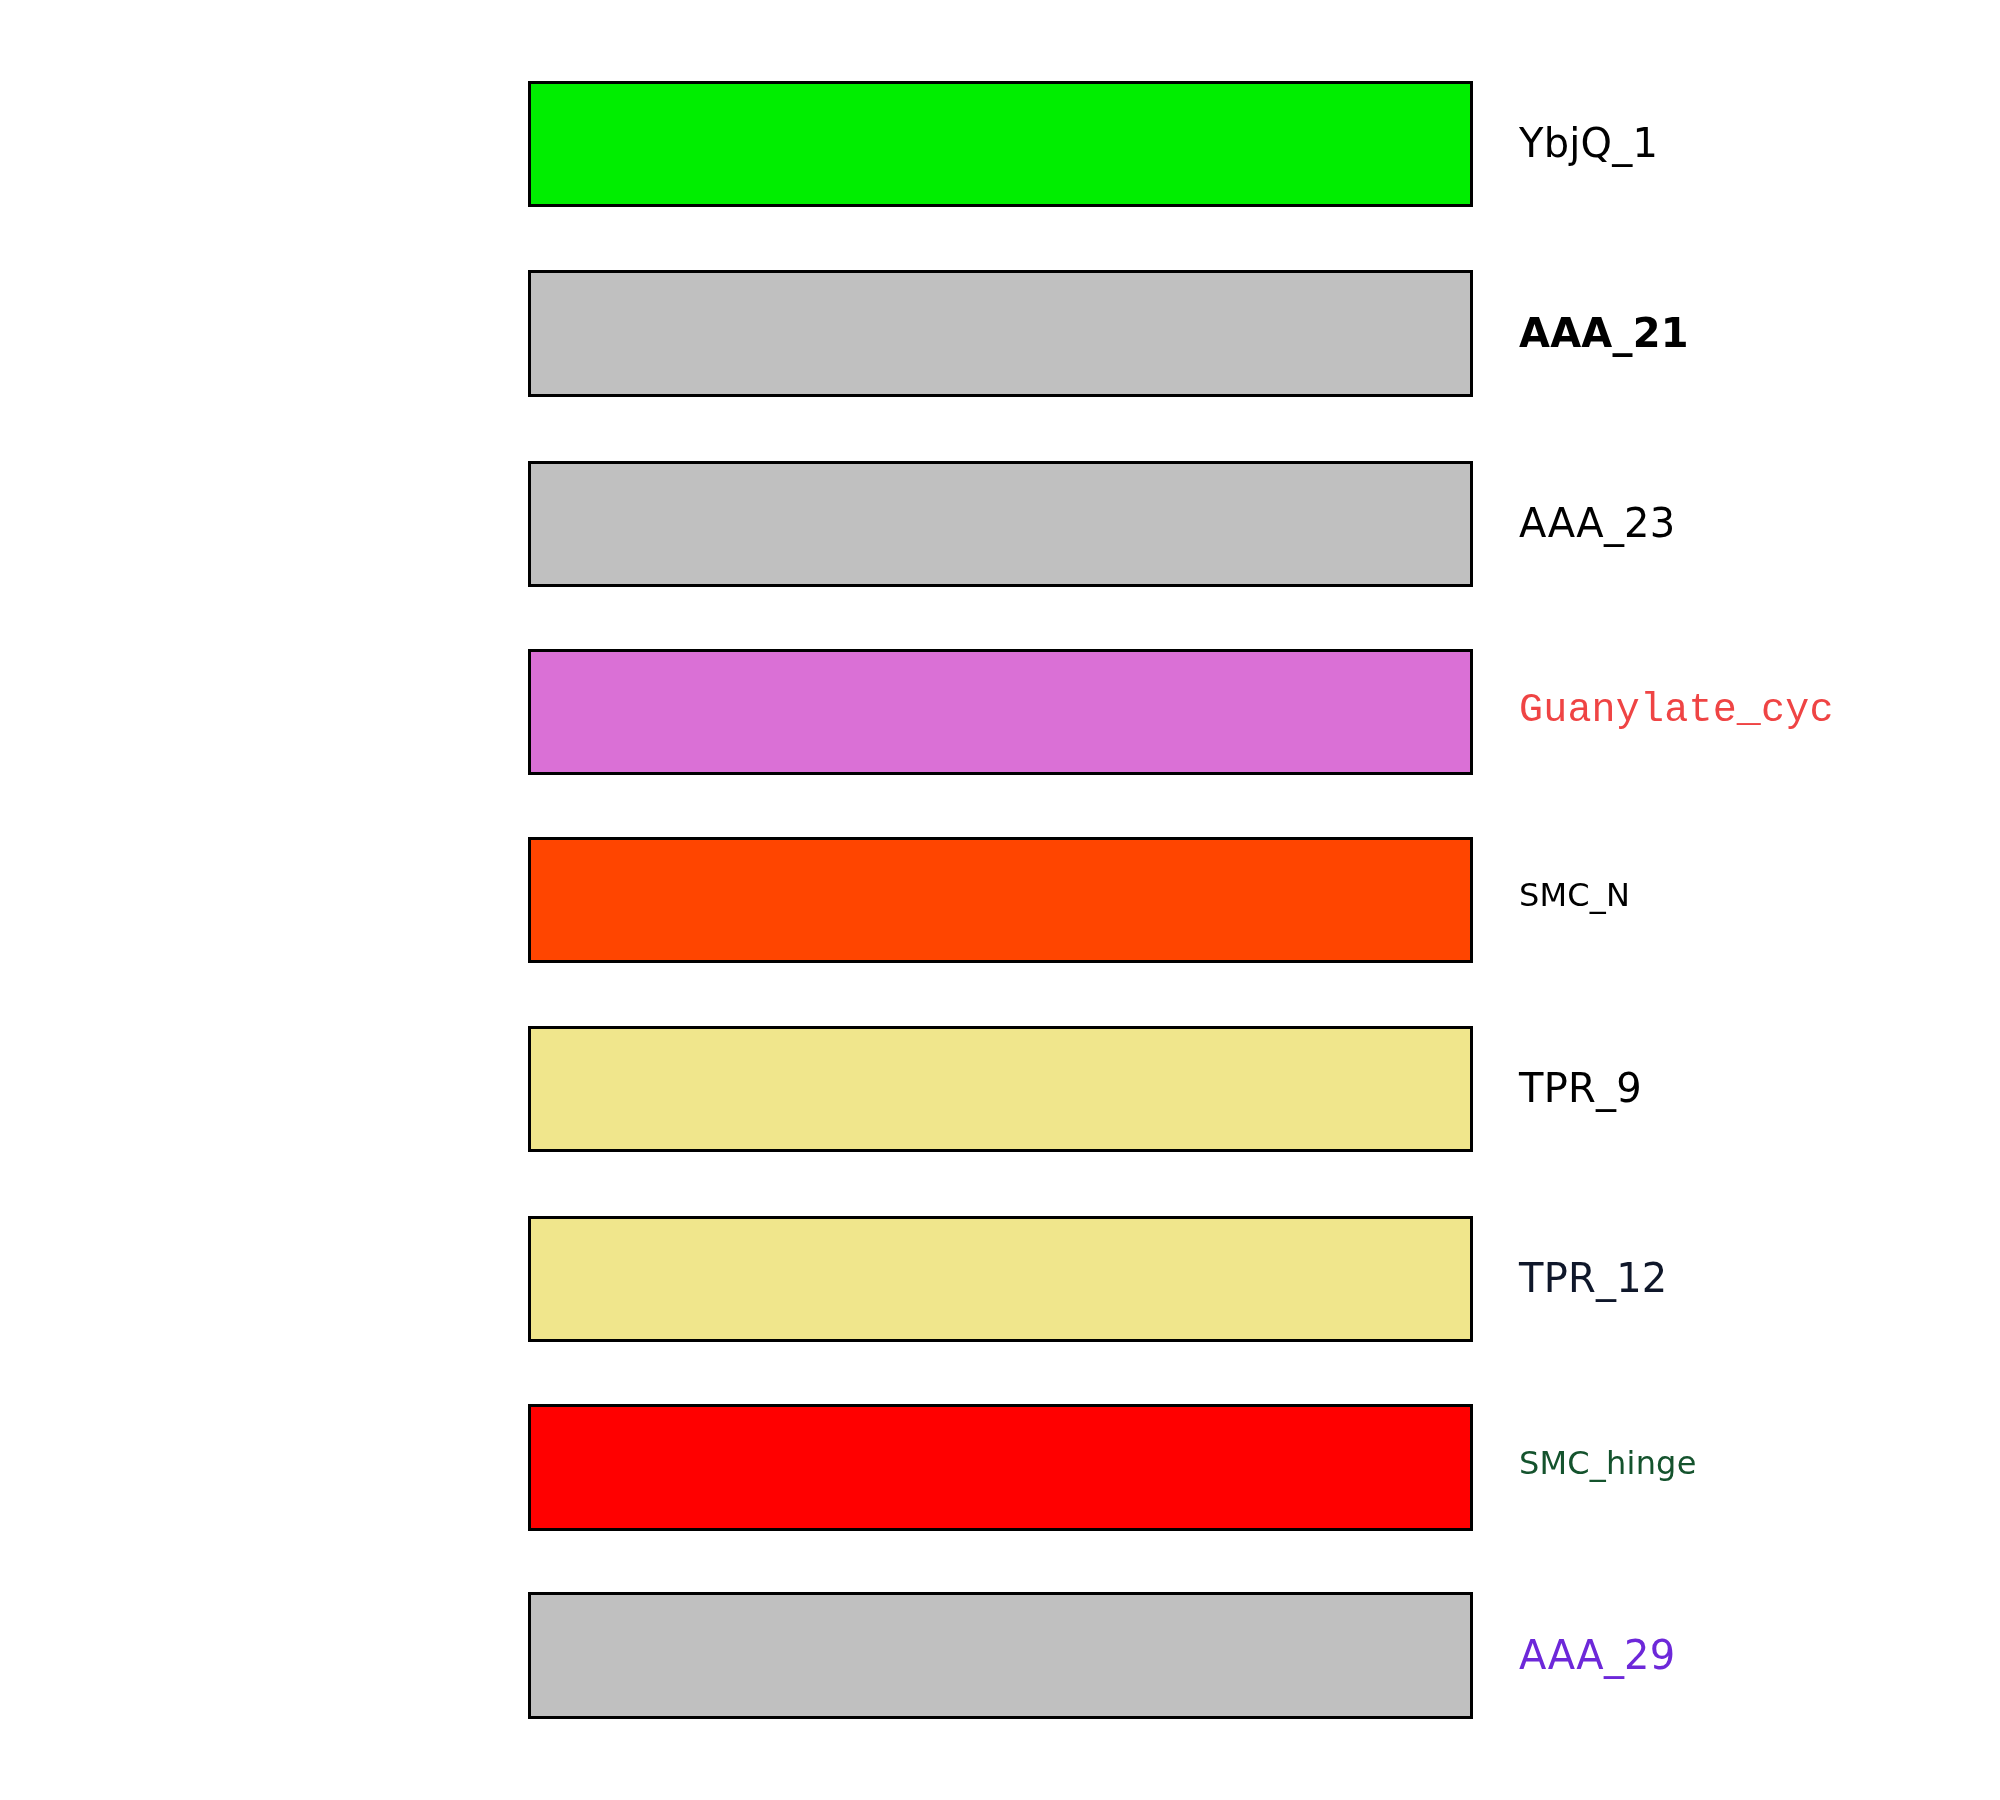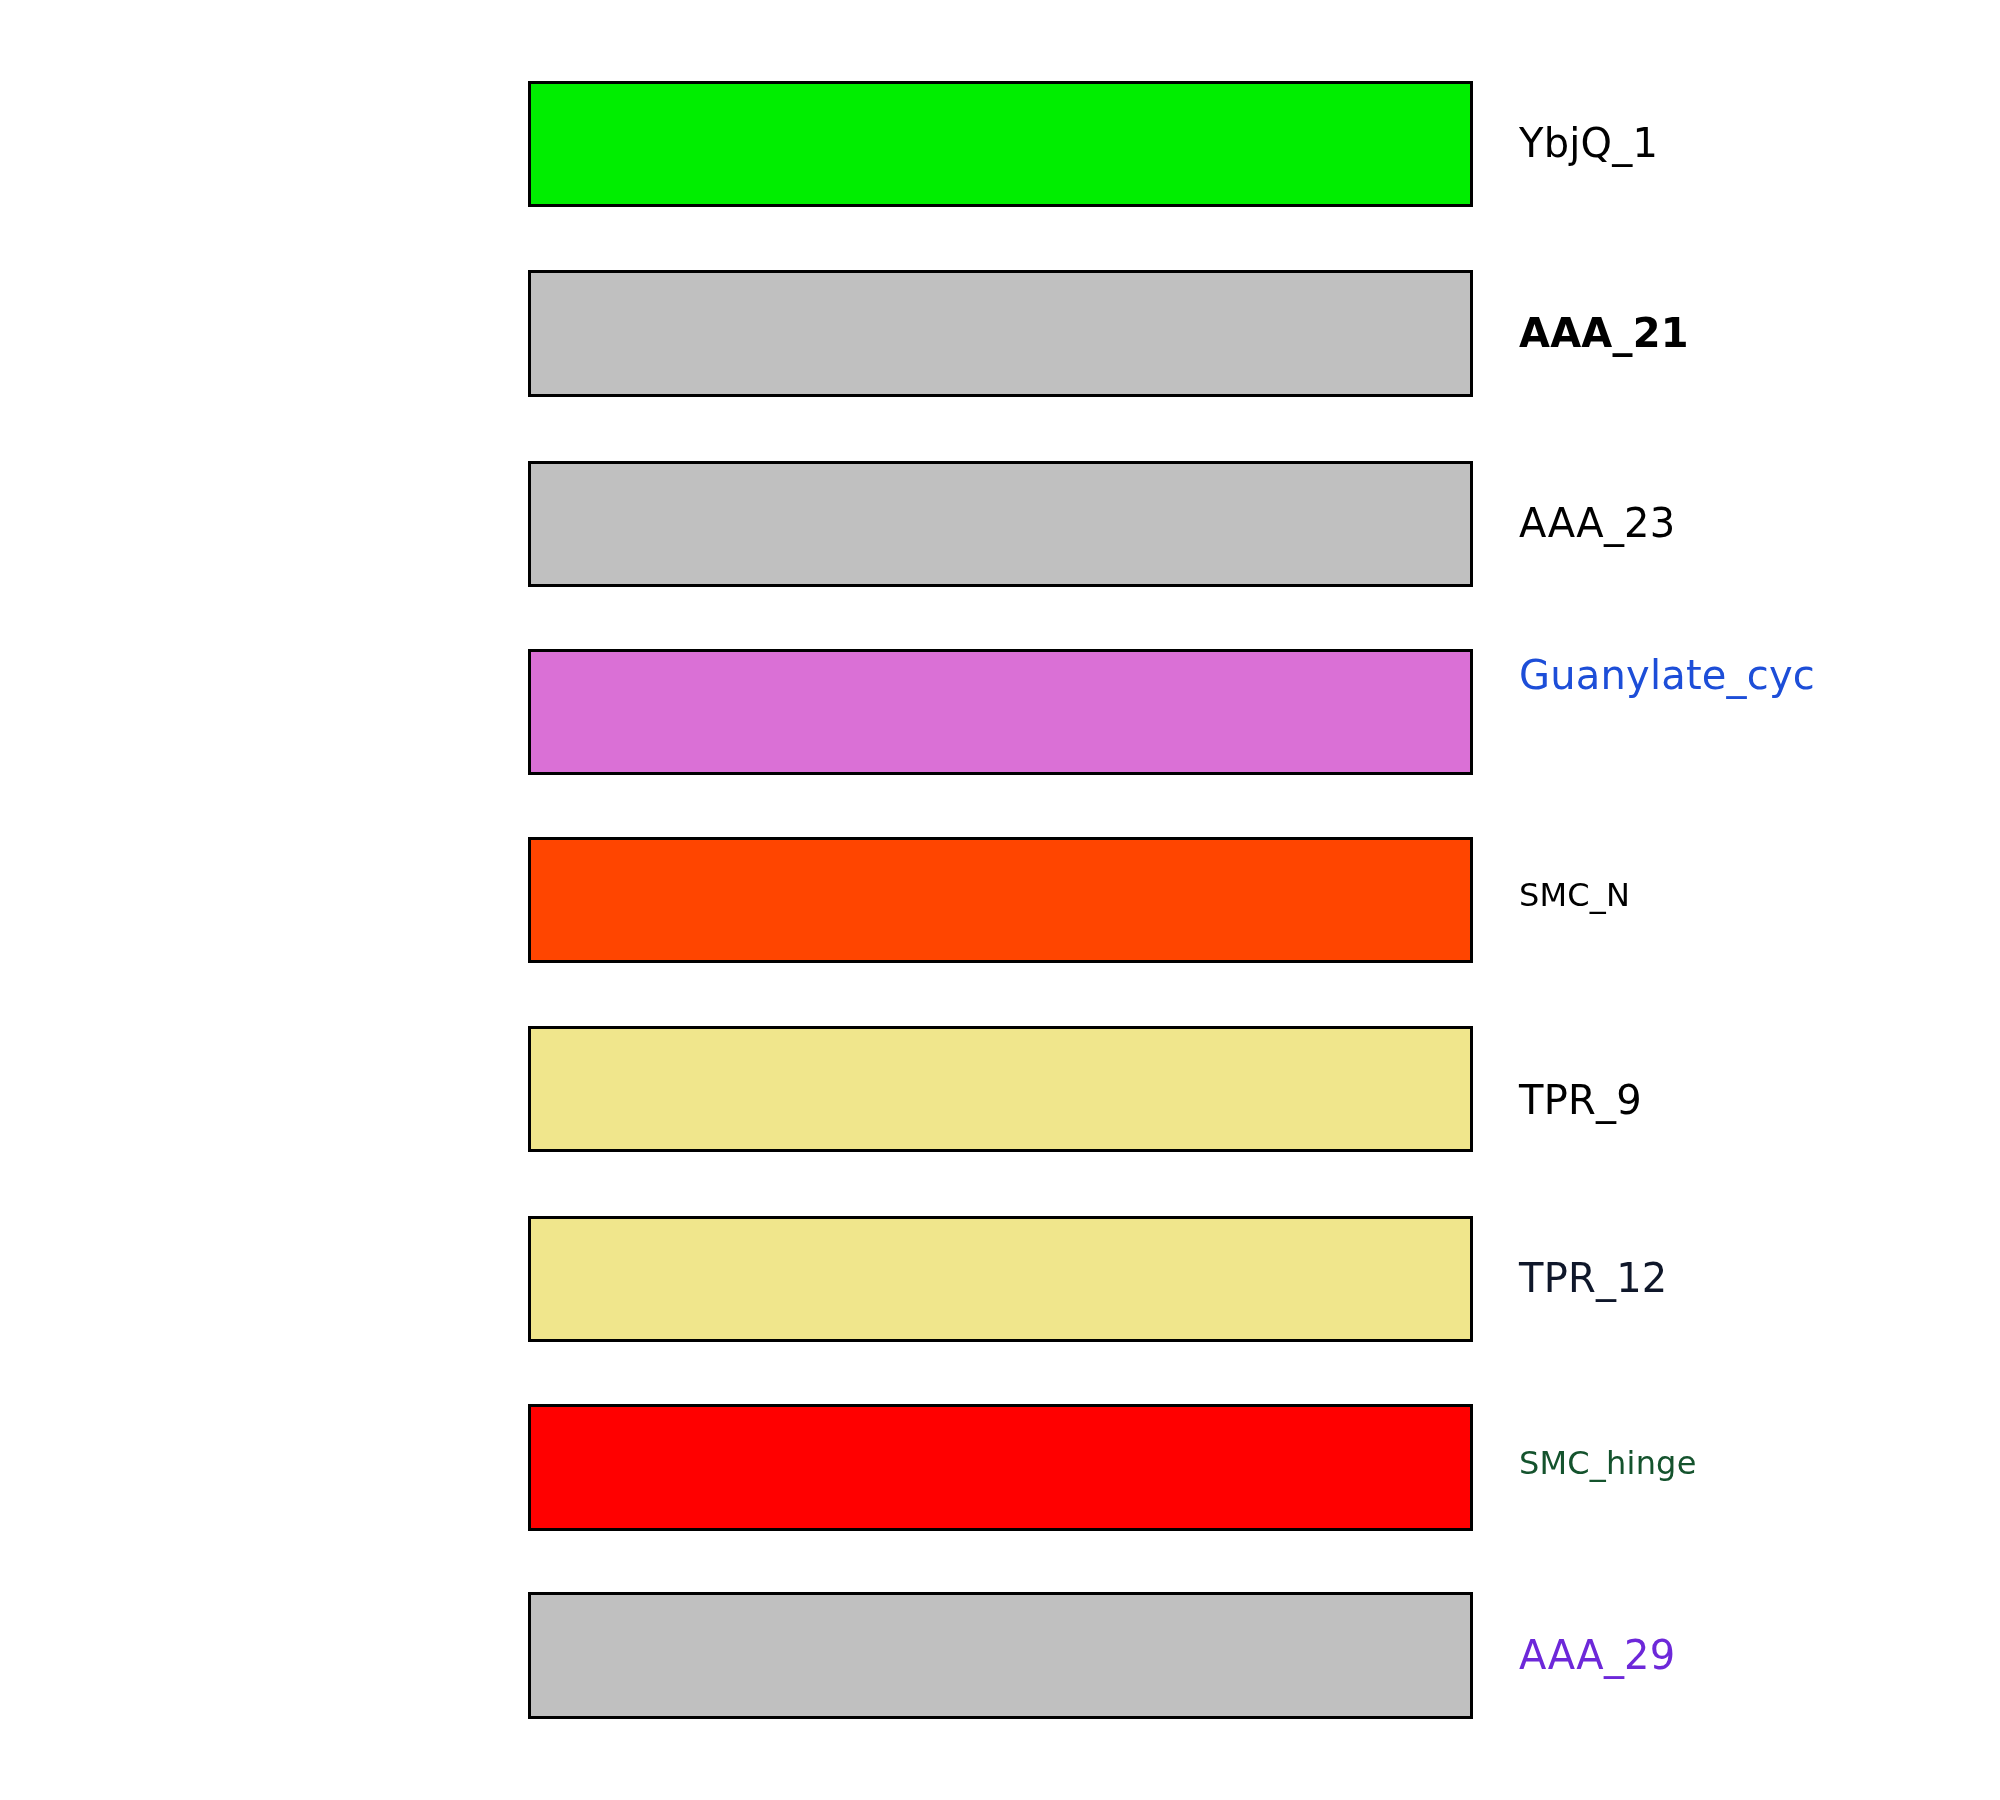--- a/index.html
+++ b/index.html
@@ -50,29 +50,29 @@
       <div class="bar-row" style="top: 0px;">
         <div class="bar" style="left: 528px; width: 945px; top: 270px; height: 127px; background: rgb(192, 192, 192); border-color: rgb(0, 0, 0);"></div>
         <div class="bar-label" style="left: 1519px; top: 312.5px; font-size: 40px; color: rgb(0, 0, 0); font-weight: bold;">AAA_21</div>
       </div>
       <div class="bar-row" style="top: 0px;">
         <div class="bar" style="left: 528px; width: 945px; top: 461px; height: 126px; background: rgb(192, 192, 192); border-color: rgb(0, 0, 0);"></div>
         <div class="bar-label" style="left: 1519px; top: 503px; font-size: 40px; color: rgb(0, 0, 0);">AAA_23</div>
       </div>
       <div class="bar-row" style="top: 0px;">
         <div class="bar" style="left: 528px; width: 945px; top: 649px; height: 126px; background: rgb(218, 112, 214); border-color: rgb(0, 0, 0);"></div>
-        <div class="bar-label" style="left: 1519px; top: 655px; font-size: 40px; color: #1d4ed8;">Guanylate_cyc</div>
+        <div class="bar-label" style="left: 1519px; top: 691px; font-size: 40px; color: #ef4444; font-family: Liberation Mono, monospace;">Guanylate_cyc</div>
       </div>
       <div class="bar-row" style="top: 0px;">
         <div class="bar" style="left: 528px; width: 945px; top: 837px; height: 126px; background: rgb(255, 69, 0); border-color: rgb(0, 0, 0);"></div>
         <div class="bar-label" style="left: 1519px; top: 879px; font-size: 32px; color: rgb(0, 0, 0);">SMC_N</div>
       </div>
       <div class="bar-row" style="top: 0px;">
         <div class="bar" style="left: 528px; width: 945px; top: 1026px; height: 126px; background: rgb(240, 230, 140); border-color: rgb(0, 0, 0);"></div>
-        <div class="bar-label" style="left: 1519px; top: 1068px; font-size: 40px; color: rgb(0, 0, 0); margin-top: 12px;">TPR_9</div>
+        <div class="bar-label" style="left: 1519px; top: 1068px; font-size: 40px; color: rgb(0, 0, 0);">TPR_9</div>
       </div>
       <div class="bar-row" style="top: 0px;">
         <div class="bar" style="left: 528px; width: 945px; top: 1216px; height: 126px; background: rgb(240, 230, 140); border-color: rgb(0, 0, 0);"></div>
         <div class="bar-label" style="left: 1519px; top: 1258px; font-size: 40px; color: #0f172a; text-align: center;">TPR_12</div>
       </div>
       <div class="bar-row" style="top: 0px;">
         <div class="bar" style="left: 528px; width: 945px; top: 1404px; height: 127px; background: rgb(255, 0, 0); border-color: rgb(0, 0, 0);"></div>
         <div class="bar-label" style="left: 1519px; top: 1446.5px; font-size: 32px; color: #14532d;">SMC_hinge</div>
       </div>
       <div class="bar-row" style="top: 0px;">

